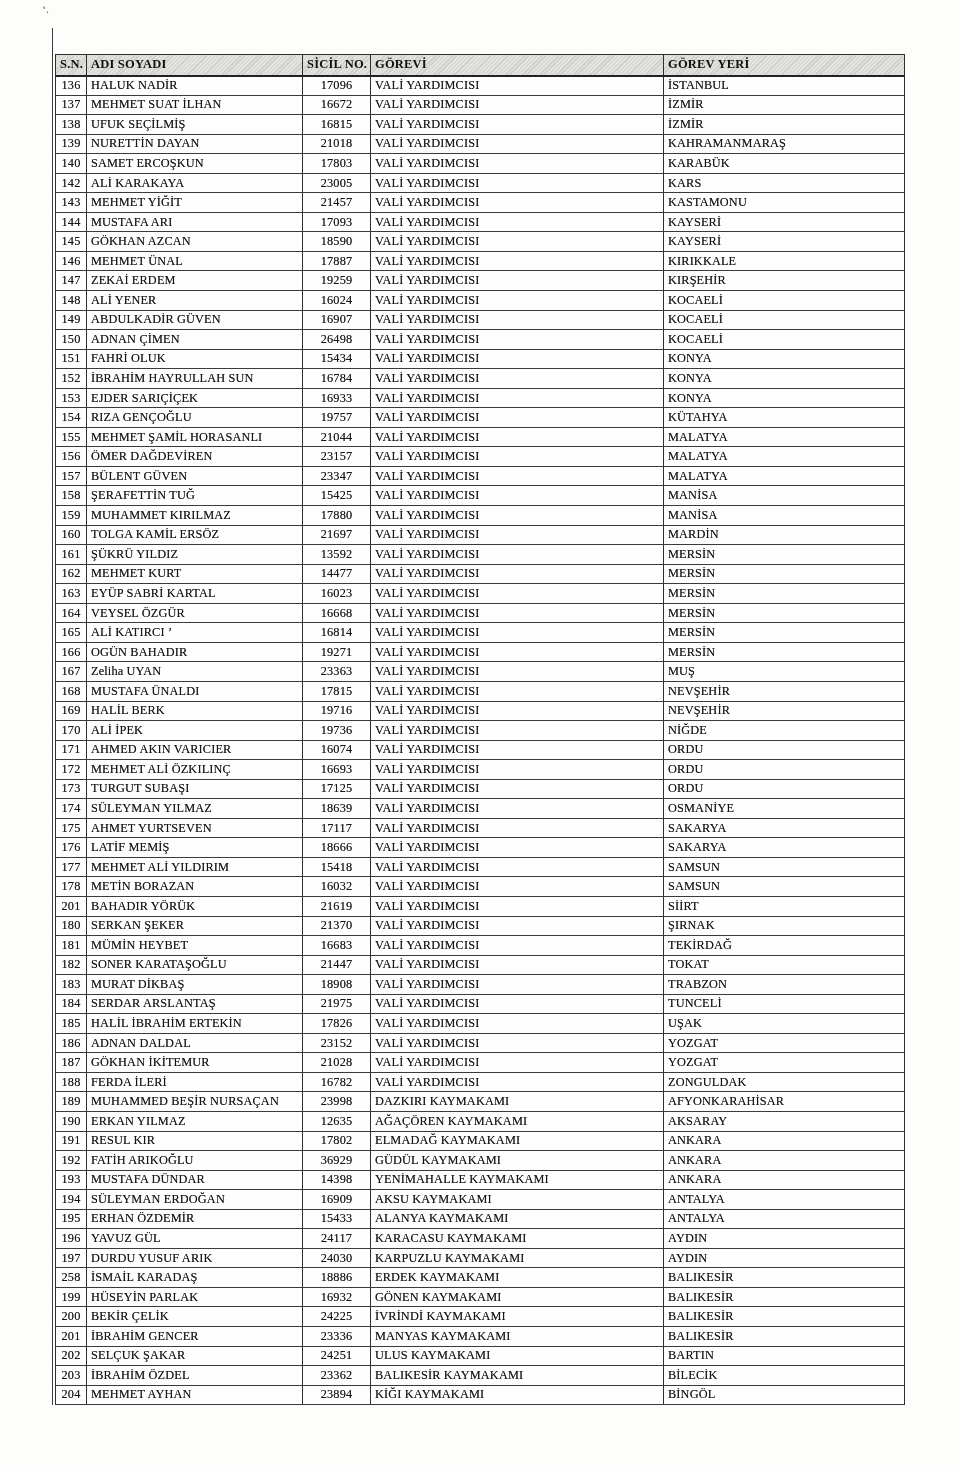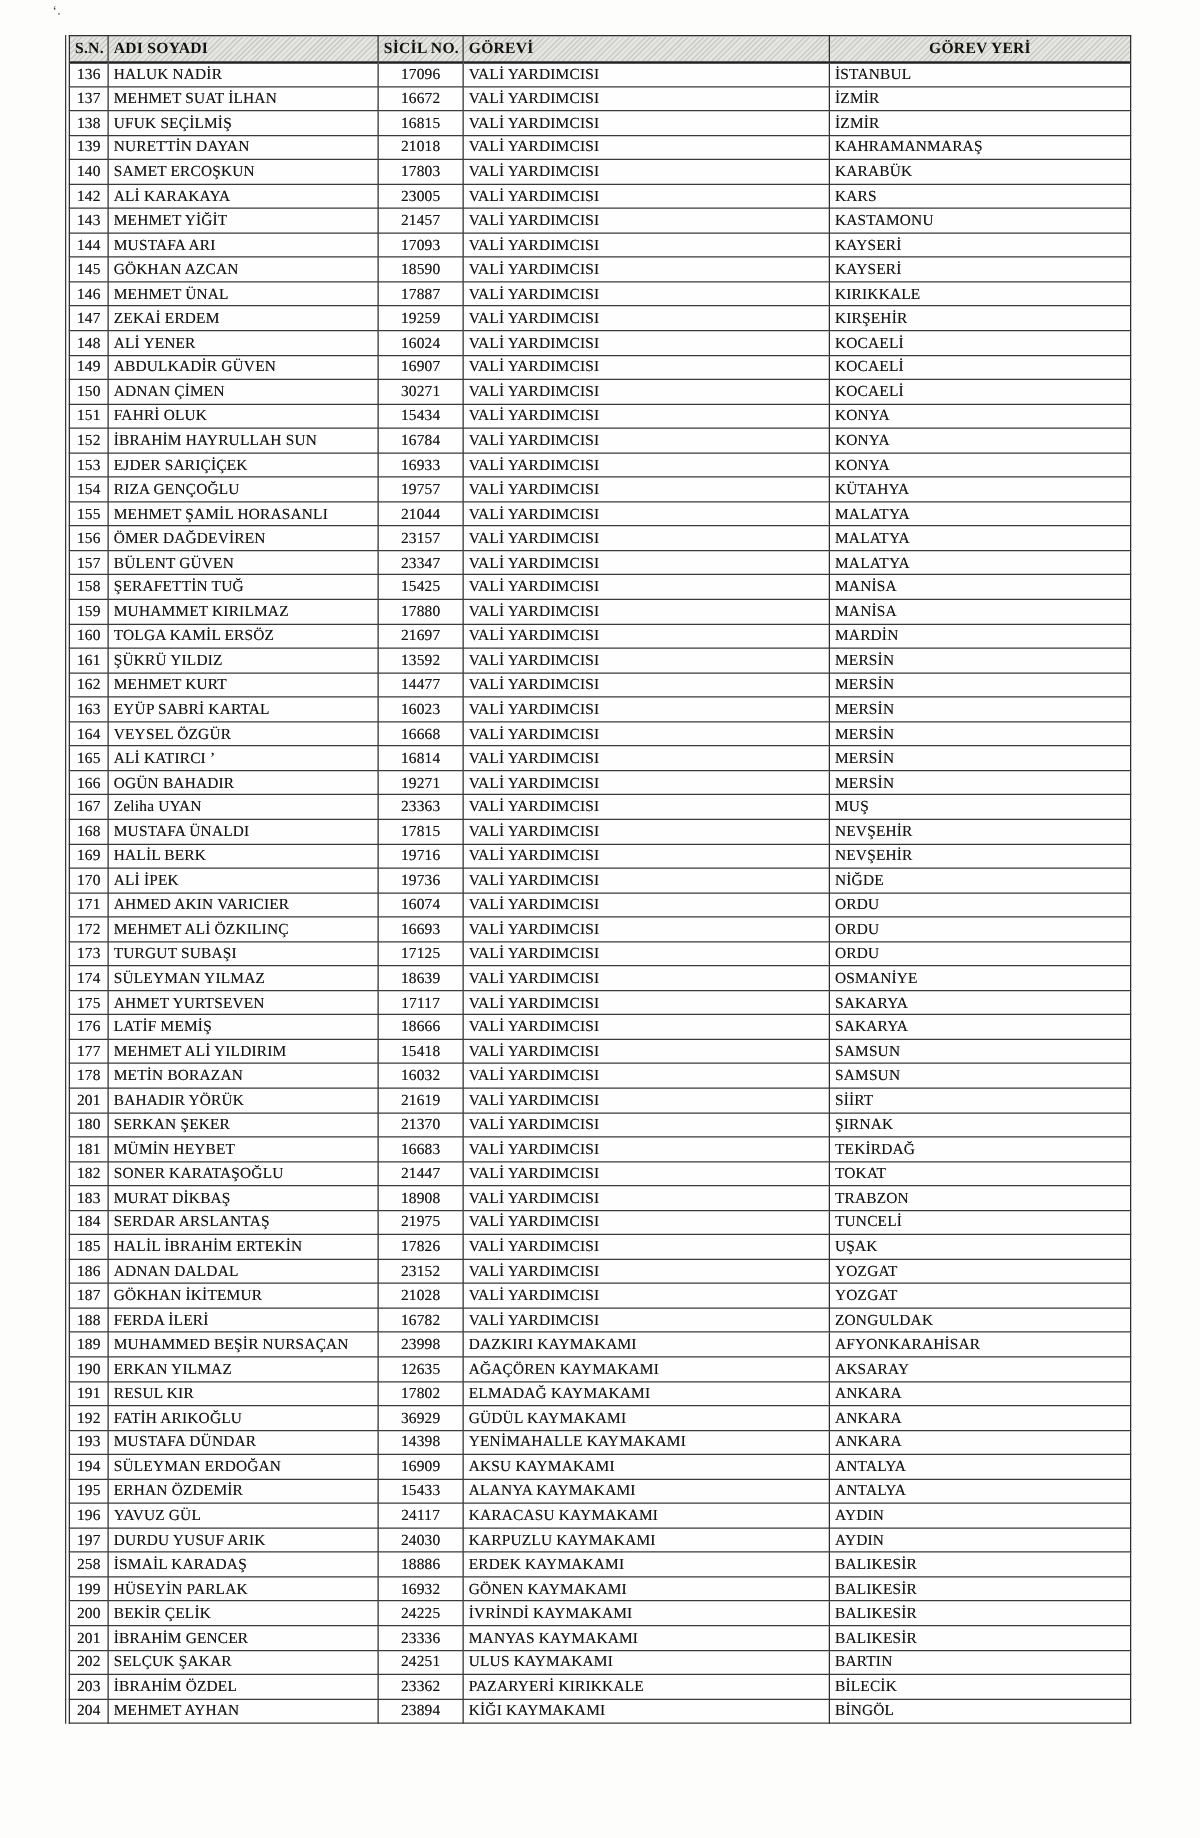--- a/index.html
+++ b/index.html
@@ -23,20 +23,21 @@
   }
   .table-wrap{
     position:absolute;left:52px;top:28px;
     border-left:1.6px solid #3c3c3c;   
     padding-left:2px;
   }
   table{
     border-collapse:collapse;
     table-layout:fixed;
     width:849px;
+    margin-top:26px;
   }
   col.c-sn{width:31px;}
   col.c-name{width:216px;}
   col.c-sicil{width:68px;}
   col.c-gorev{width:293px;}
   col.c-yer{width:241px;}
   th,td{
     border:1.4px solid #2e2e2e;
     overflow:hidden;
     white-space:nowrap;
@@ -47,21 +48,21 @@
     font-size:12.5px;
     font-weight:bold;
     letter-spacing:.2px;
     padding:0 4px;
     text-align:left;
     color:#101010;
     background-color:#dcdcd8;
     background-image:repeating-linear-gradient(135deg,#c6c6c2 0 1px,#e6e6e2 1px 3px);
     border-bottom:2.6px solid #222;
   }
-  thead th.c-yer{text-align:center;}
+  thead th.c-yer{}
   tbody td{
     height:19.55px;
     font-size:12.3px;
     padding:0 4px;
     letter-spacing:.15px;
     border-top-width:1.7px;       
     border-bottom-width:1.7px;
     border-top-color:#3a3a3a;
     border-bottom-color:#3a3a3a;
     text-shadow:0 0 .4px rgba(0,0,0,.55);
@@ -182,21 +183,21 @@
           <tr>
     <td class="c-sn">149</td>
     <td class="c-name">ABDULKADİR GÜVEN</td>
     <td class="c-sicil">16907</td>
     <td class="c-gorev">VALİ YARDIMCISI</td>
     <td class="c-yer">KOCAELİ</td>
   </tr>
           <tr>
     <td class="c-sn">150</td>
     <td class="c-name">ADNAN ÇİMEN</td>
-    <td class="c-sicil">30271</td>
+    <td class="c-sicil">26498</td>
     <td class="c-gorev">VALİ YARDIMCISI</td>
     <td class="c-yer">KOCAELİ</td>
   </tr>
           <tr>
     <td class="c-sn">151</td>
     <td class="c-name">FAHRİ OLUK</td>
     <td class="c-sicil">15434</td>
     <td class="c-gorev">VALİ YARDIMCISI</td>
     <td class="c-yer">KONYA</td>
   </tr>
@@ -554,21 +555,21 @@
     <td class="c-sn">202</td>
     <td class="c-name">SELÇUK ŞAKAR</td>
     <td class="c-sicil">24251</td>
     <td class="c-gorev">ULUS KAYMAKAMI</td>
     <td class="c-yer">BARTIN</td>
   </tr>
           <tr>
     <td class="c-sn">203</td>
     <td class="c-name">İBRAHİM ÖZDEL</td>
     <td class="c-sicil">23362</td>
-    <td class="c-gorev">PAZARYERİ KIRIKKALE</td>
+    <td class="c-gorev">BALIKESİR KAYMAKAMI</td>
     <td class="c-yer">BİLECİK</td>
   </tr>
           <tr>
     <td class="c-sn">204</td>
     <td class="c-name">MEHMET AYHAN</td>
     <td class="c-sicil">23894</td>
     <td class="c-gorev">KİĞI KAYMAKAMI</td>
     <td class="c-yer">BİNGÖL</td>
   </tr>
         </tbody>

